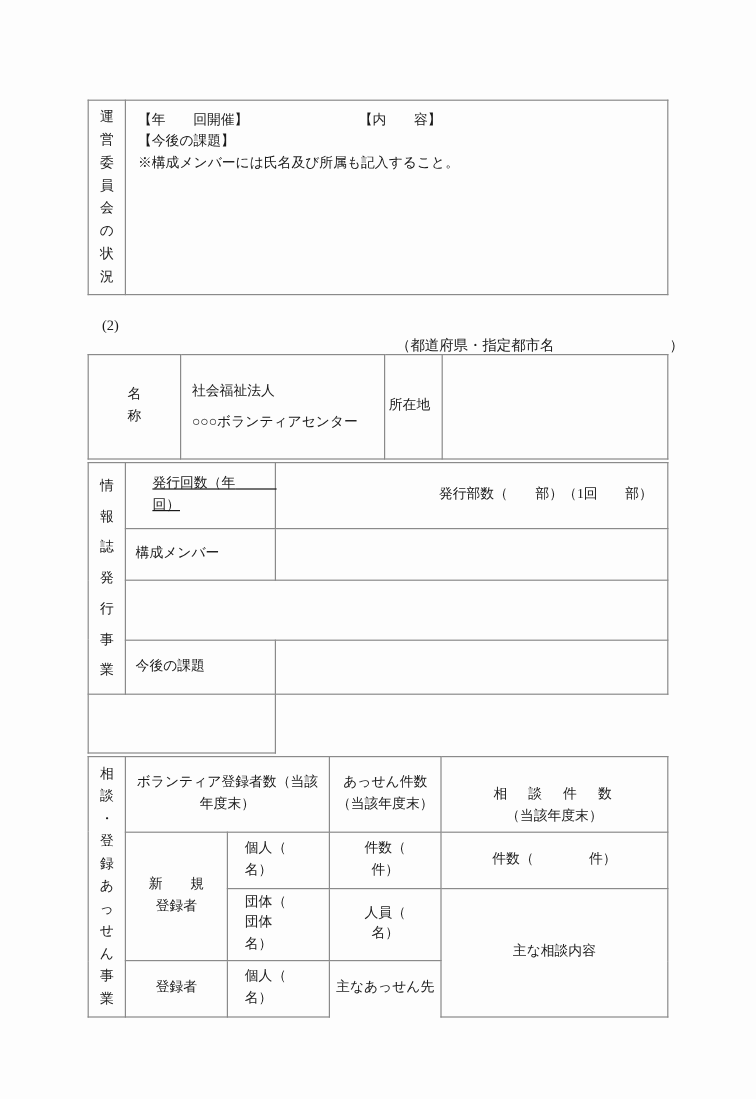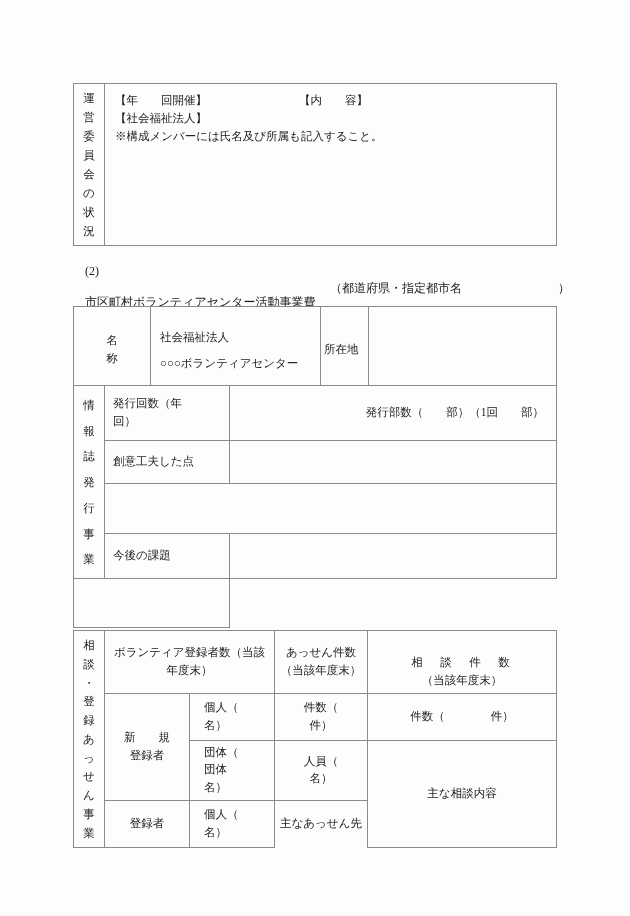--- a/index.html
+++ b/index.html
@@ -84,21 +84,21 @@
 
   .pref-line {
     position: absolute;
     left: 330px; top: 280px;
     font-size: 12px;
     white-space: pre;
   }
 
   
   #tbl-name {
-    left: 73px; top: 306px;
+    left: 73px; top: 295px;
     width: 484px; height: 88px;
   }
   #tbl-name td { padding: 4px 6px; }
   #tbl-name td.lbl-name {
     width: 77px;
     text-align: center;
     letter-spacing: 0;
   }
   #tbl-name td.val-name {
     width: 170px;
@@ -117,21 +117,22 @@
   #tbl-bulletin {
     left: 73px; top: 385px;
     width: 484px; height: 243px;
   }
   #tbl-bulletin td.vcol {
     width: 31px;
     padding: 6px 1px;
   }
   #tbl-bulletin td.cell-issues {
     width: 125px;
-    padding-left: 8px;
+    padding-left: 22px;
+    text-decoration: underline;
   }
   #tbl-bulletin td.cell-copies {
     text-align: right;
     padding-right: 12px;
   }
   #tbl-bulletin td.cell-ingenuity {
     width: 104px;
     padding-left: 8px;
     height: 42px;
   }
@@ -182,21 +183,21 @@
               <span>委</span>
               <span>員</span>
               <span>会</span>
               <span>の</span>
               <span>状</span>
               <span>況</span>
             </span>
       </td>
       <td class="body">
         <div class="line">【年　　回開催】　　　　　　　　【内　　容】</div>
-        <div class="line">【社会福祉法人】</div>
+        <div class="line">【今後の課題】</div>
         <div class="line">※構成メンバーには氏名及び所属も記入すること。</div>
       </td>
     </tr>
   </tbody>
     </table>
 
   <div class="sec-head">
     <span class="num">(2)</span>
     <span>&nbsp;&nbsp;&nbsp;</span>
     <span>市区町村ボランティアセンター活動事業費</span>
@@ -229,21 +230,21 @@
               <span>発</span>
               <span>行</span>
               <span>事</span>
               <span>業</span>
             </span>
       </td>
       <td class="cell-issues" style="height:53px;">発行回数（年　　　回）</td>
       <td class="cell-copies">発行部数（　　部）（1回　　部）</td>
     </tr>
     <tr>
-      <td class="cell-ingenuity">創意工夫した点</td>
+      <td class="cell-ingenuity">構成メンバー</td>
       <td class="blank"></td>
     </tr>
     <tr>
       <td class="blank" colspan="2" style="height:48px;border-top:none;"></td>
     </tr>
     <tr>
       <td class="cell-topic">今後の課題</td>
       <td class="blank"></td>
     </tr>
     <tr>

